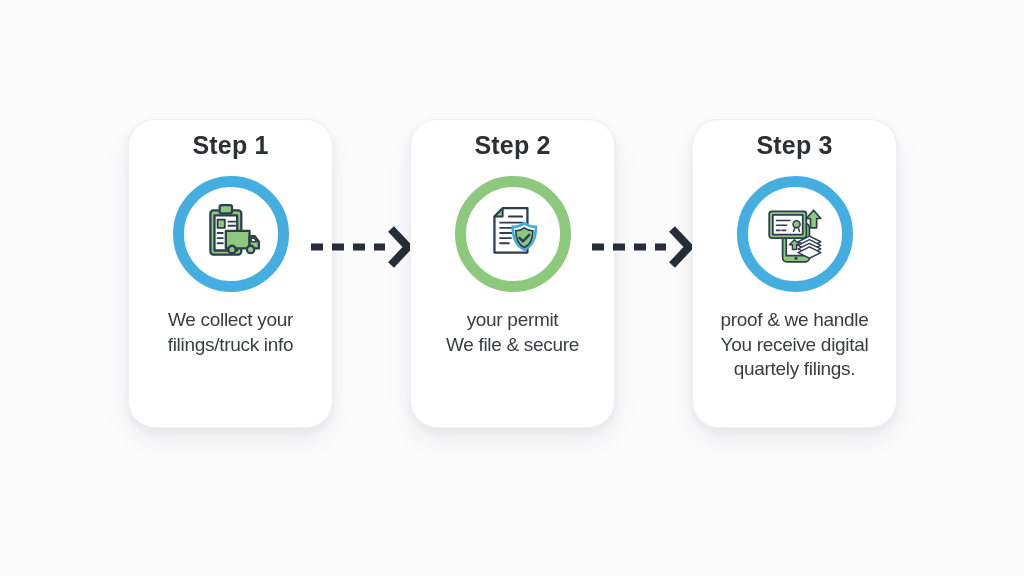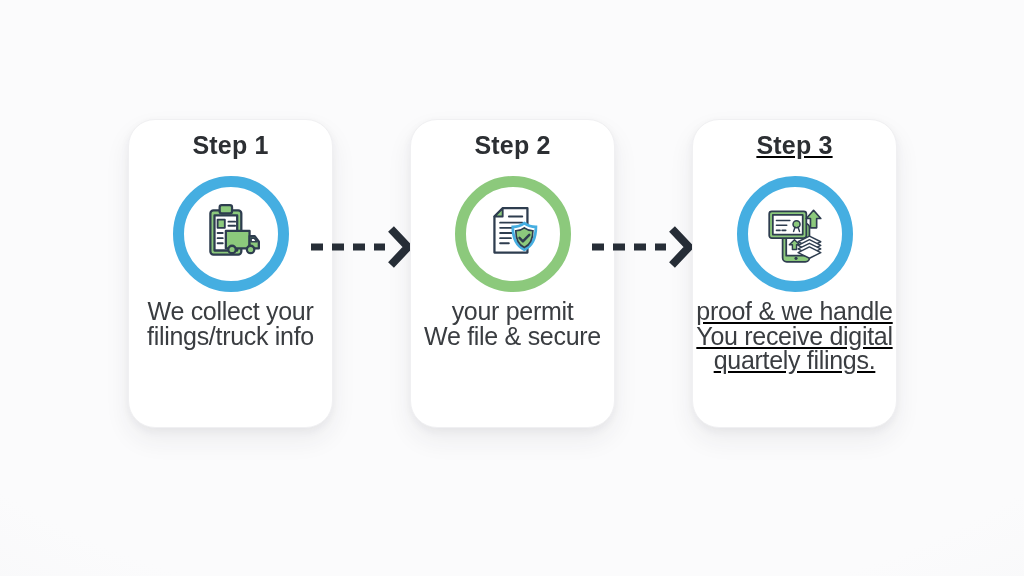--- a/index.html
+++ b/index.html
@@ -16,38 +16,38 @@
     background:var(--card-bg,#fff);
     border:1px solid #f0f0f2;
     border-radius:27px;
     box-shadow:0 12px 26px rgba(40,45,60,.07),0 3px 8px rgba(40,45,60,.05);
     box-sizing:border-box;
     padding-top:8px;
     text-align:center;
   }
   .card-1{left:128px;}
   .card-2{left:410px;text-align:center;}
-  .card-3{left:692px;text-decoration:underline;}
+  .card-3{left:692px;}
   .card-title{
     font-size:25px;line-height:34px;font-weight:700;
     color:var(--title,#2c2f33);
     letter-spacing:.2px;
   }
   .ring{
     width:94px;height:94px;
     margin:14px auto 0;
     border:11px solid #45aee1;
     border-radius:50%;
     display:flex;align-items:center;justify-content:center;
     background:#fff;
   }
   .ring svg{display:block;}
   .card-desc{
-    margin-top:7px;
-    font-size:25px;line-height:24.5px;
+    margin-top:16px;
+    font-size:19px;line-height:24.5px;
     letter-spacing:-.3px;
     color:var(--body,#3a3d41);
     white-space:nowrap;
   }
   .arrow{
     position:absolute;top:221px;width:112px;height:52px;
     color:var(--arrow,#272e37);
   }
   .arrow-1{left:307px;}
   .arrow-2{left:588px;}

